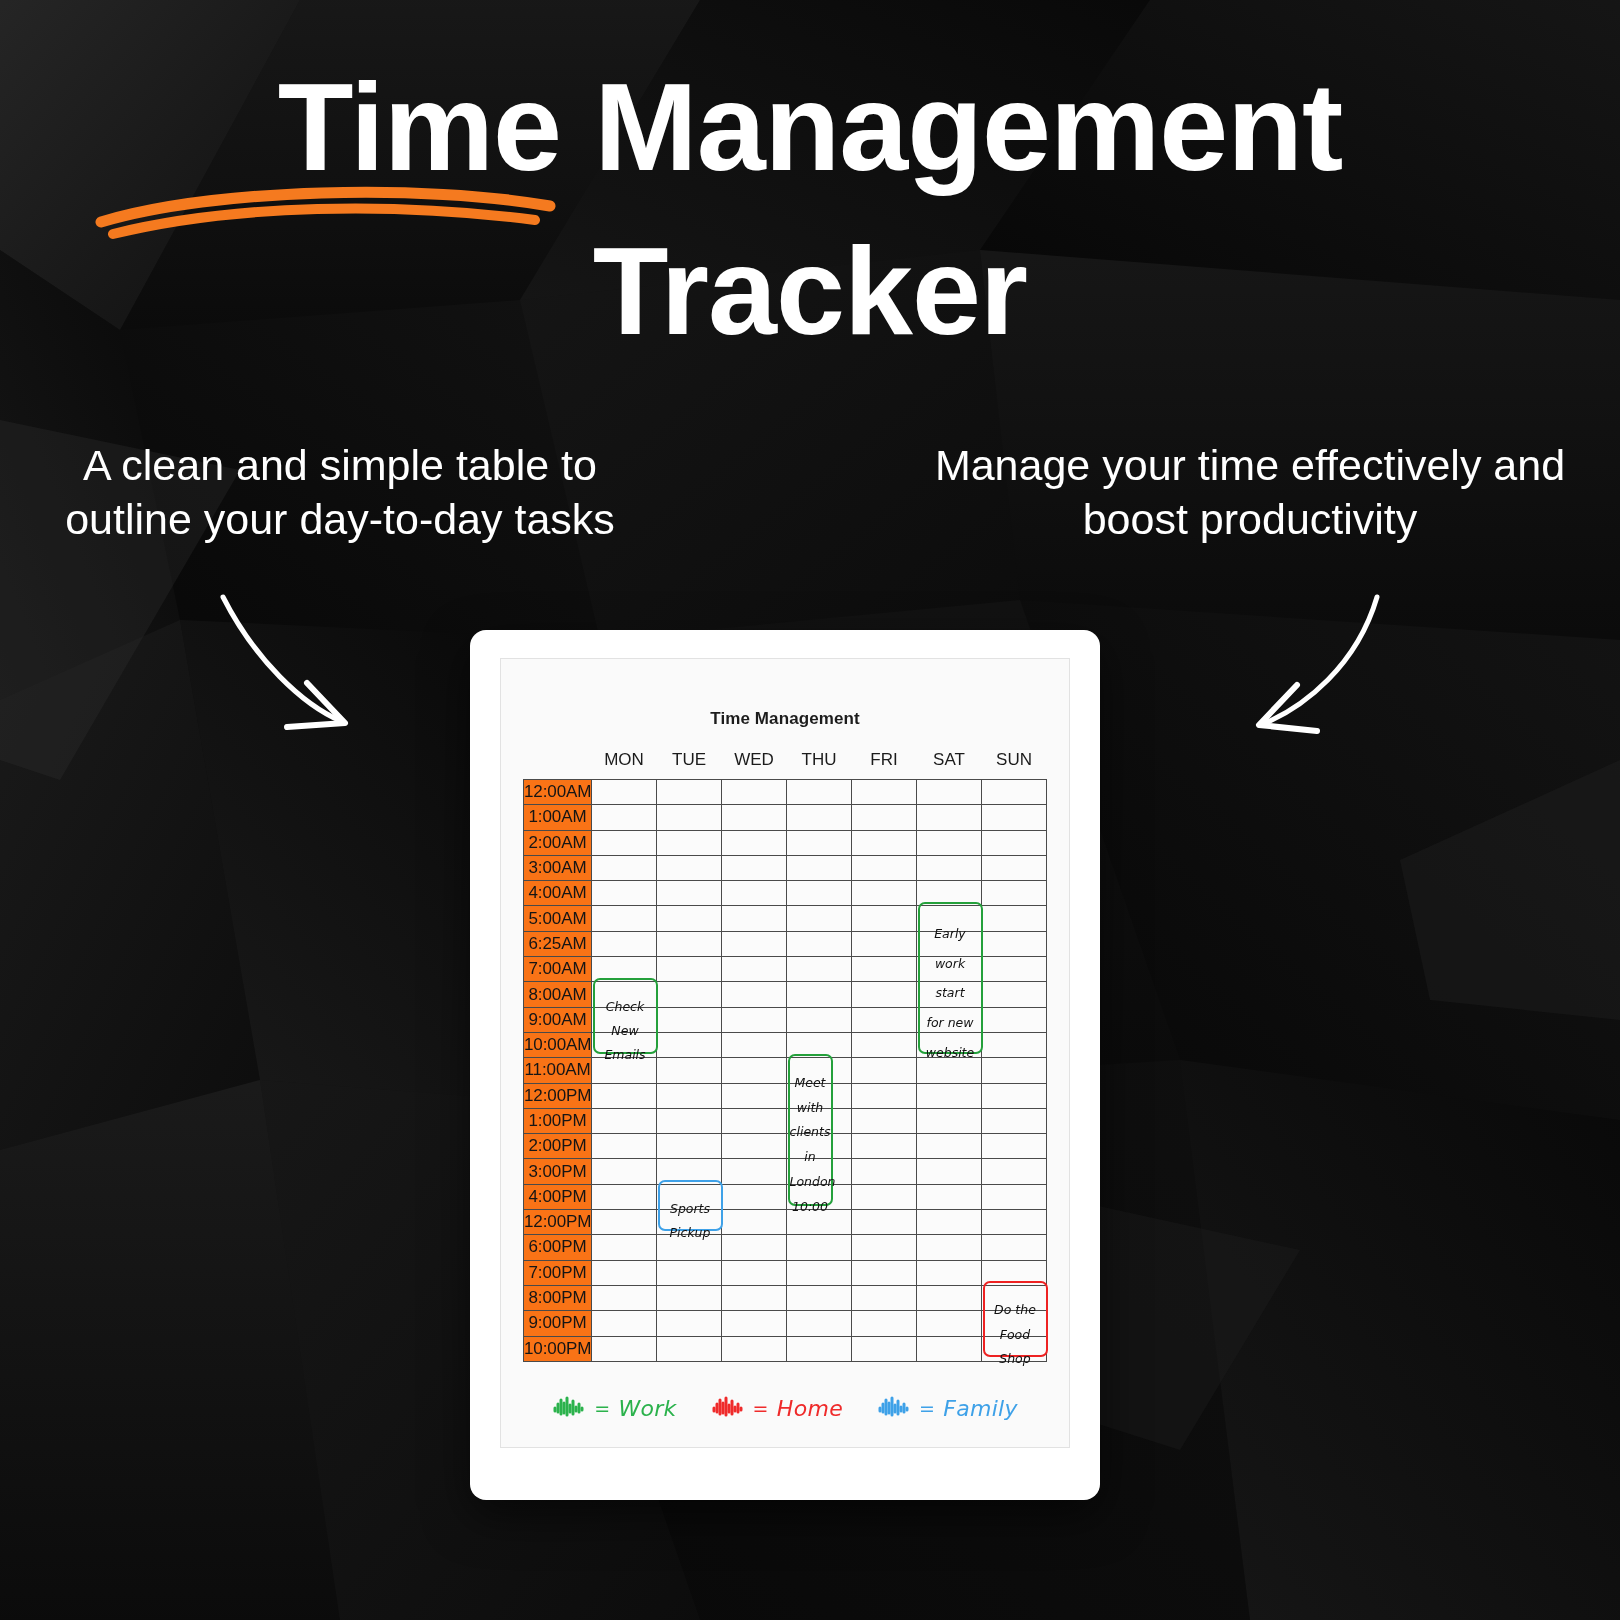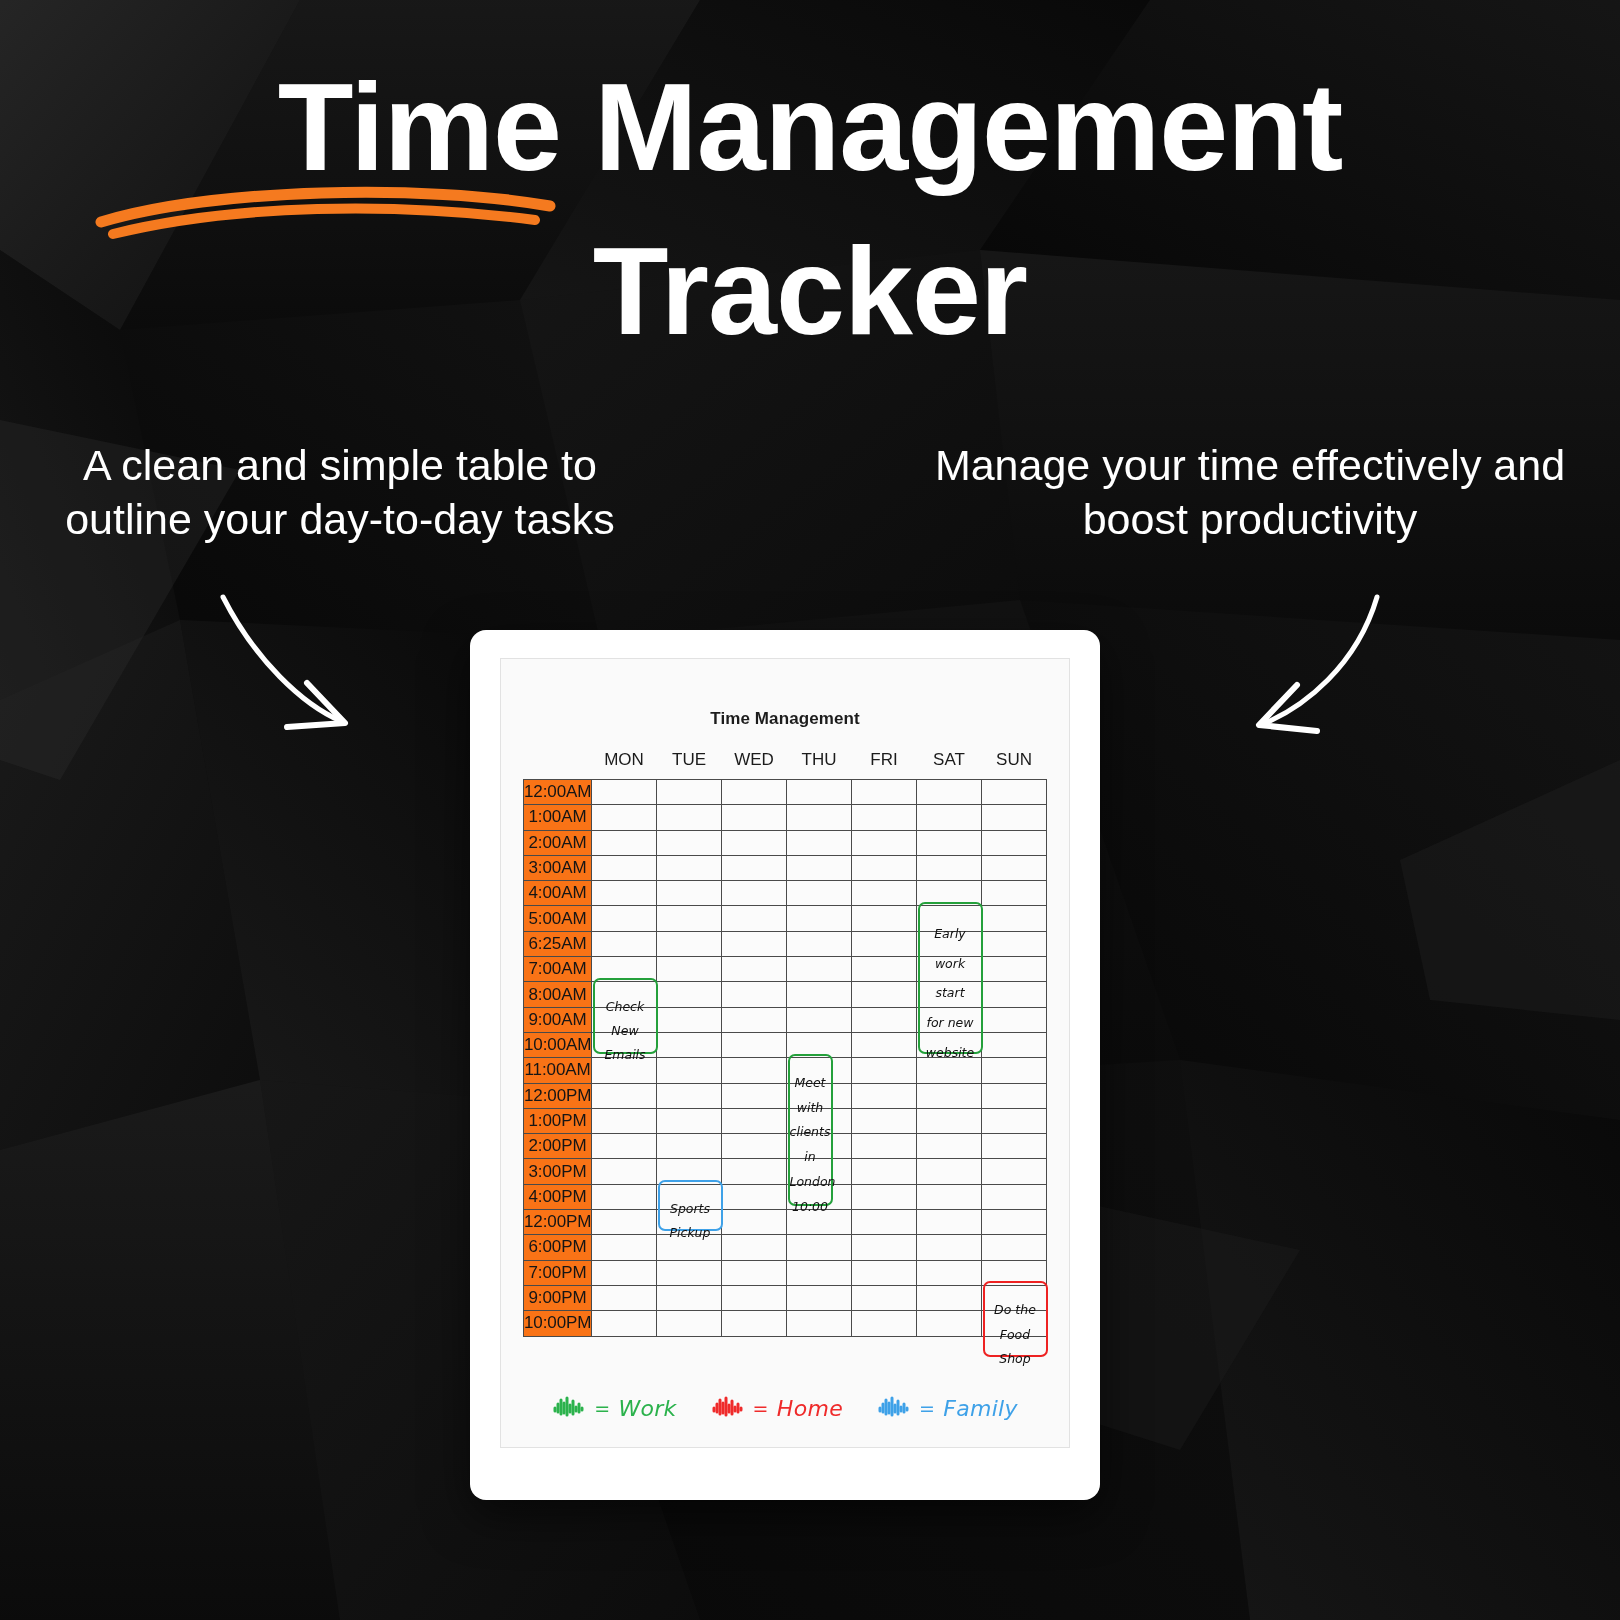--- a/index.html
+++ b/index.html
@@ -379,20 +379,30 @@
             <td></td>
             <td></td>
             <td></td>
             <td></td>
             <td></td>
             <td></td>
             <td></td>
           </tr>
           <tr>
             <td class="tcell">7:00PM</td>
+            <td></td>
+            <td></td>
+            <td></td>
+            <td></td>
+            <td></td>
+            <td></td>
+            <td></td>
+          </tr>
+          <tr>
+            <td class="tcell">8:00PM</td>
             <td></td>
             <td></td>
             <td></td>
             <td></td>
             <td></td>
             <td></td>
             <td></td>
           </tr>
           <tr>
             <td class="tcell">9:00PM</td>

